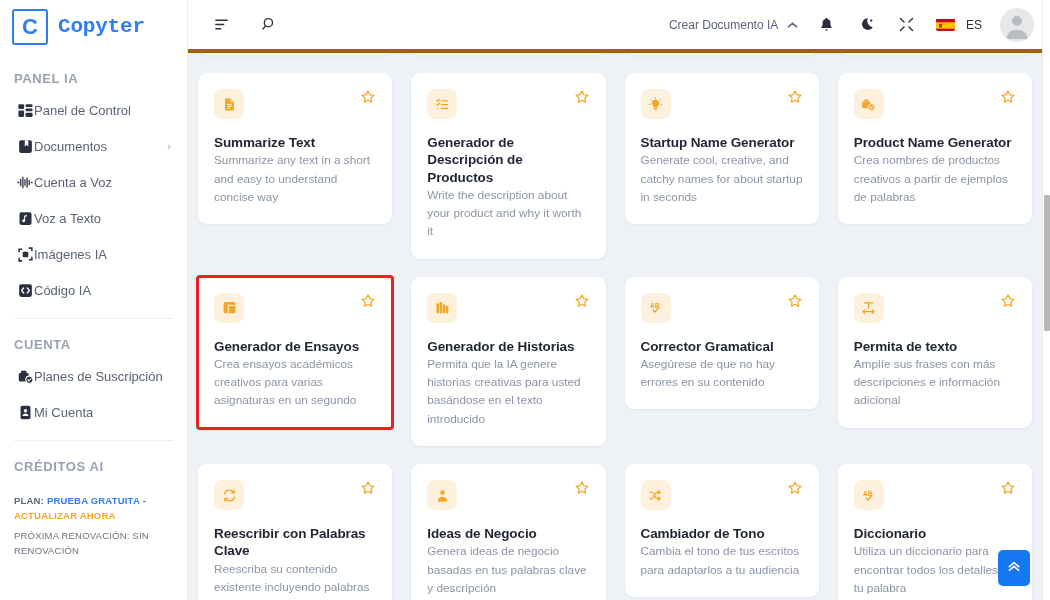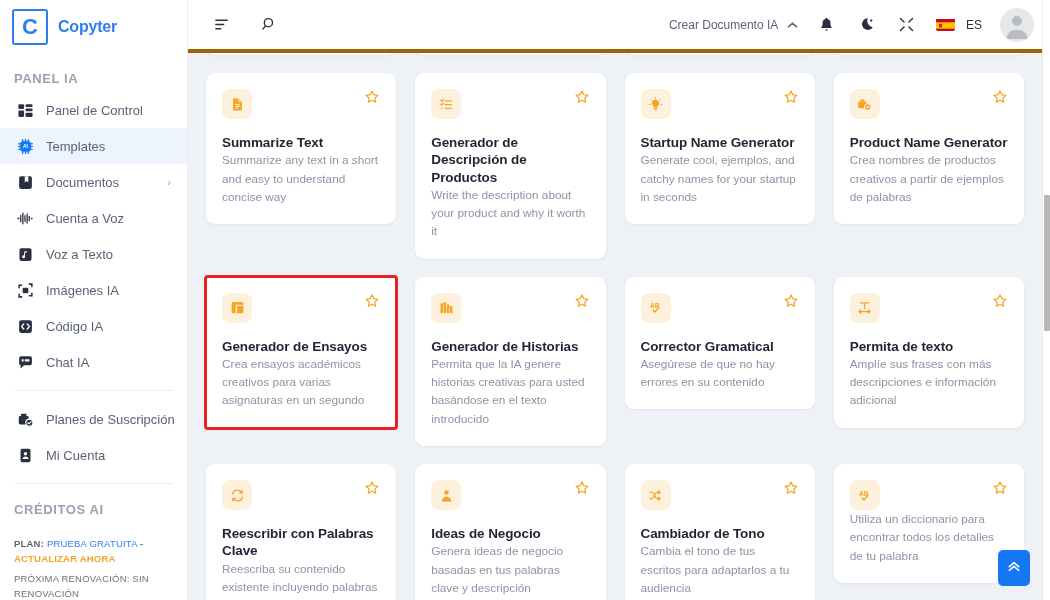--- a/index.html
+++ b/index.html
@@ -22,46 +22,46 @@
   .brand {
     height: 53px; display: flex; align-items: center; gap: 10px;
     padding-left: 12px; flex: 0 0 53px;
   }
   .brand-logo {
     width: 36px; height: 36px; border: 2px solid #2f7df4; border-radius: 3px;
     display: flex; align-items: center; justify-content: center;
     color: #2f7df4; font-size: 22px; font-weight: bold; line-height: 1;
     box-shadow: inset 0 0 0 2px #ffffff;
   }
-  .brand-name { color: #2f7df4; font-size: 16px; font-weight: bold; letter-spacing: -0.2px; }
+  .brand-name { color: #2f7df4; font-size: 21px; font-weight: bold; letter-spacing: -0.2px; font-family: Liberation Mono, monospace; }
 
   .side-scroll { flex: 1 1 auto; overflow: hidden; padding-top: 10px; }
   .side-heading {
     font-size: 13px; color: #9aa2b1; letter-spacing: 0.6px;
     padding: 8px 0 6px 14px; font-weight: 600;
   }
   .nav-item {
-    display: flex; align-items: center; gap: 12px;
+    display: flex; align-items: center; 
     height: 36px; padding-left: 16px; position: relative;
     color: #5a6376; font-size: 13px;
   }
   .nav-item.active { background: #eef4fd; }
   .nav-ico {
     width: 18px; height: 18px; flex: 0 0 18px;
     display: flex; align-items: center; justify-content: center;
   }
   .nav-ico svg { display: block; }
   .nav-label { flex: 1 1 auto; }
   .nav-chev { margin-right: 16px; color: #9aa2b1; font-size: 11px; }
   .side-divider { height: 1px; background: #ecedf1; margin: 10px 14px; }
 
   .credits { padding: 2px 14px 0 14px; }
   .credit-line { font-size: 9.5px; color: #6b7280; line-height: 1.55; letter-spacing: 0.2px; }
   .credit-line .k { color: #5b6474; font-weight: 700; }
-  .credit-line .free { color: #2f7df4; font-weight: 400; }
+  .credit-line .free { color: #2f7df4; font-weight: 700; }
   .credit-line .upg { color: #f5a524; font-weight: 700; }
   .credit-gap { height: 12px; }
 
   
   .main { flex: 1 1 auto; height: 600px; position: relative; }
   .topbar {
     position: absolute; top: 0; left: 0; right: 0; height: 53px;
     background: #ffffff; display: flex; align-items: center;
     border-bottom: 4px solid #a16207; z-index: 5;
   }
@@ -74,21 +74,21 @@
   .flag { width: 19px; height: 13px; border-radius: 2px; overflow: hidden; display: block; }
   .lang-code { font-size: 12px; color: #2b3040; font-weight: 500; }
   .avatar {
     width: 34px; height: 34px; border-radius: 50%; background: #e7e8ea;
     display: flex; align-items: flex-end; justify-content: center; overflow: hidden;
   }
 
   
   .content {
     position: absolute; top: 53px; left: 0; right: 8px; bottom: 0;
-    background: #eef2f7; overflow: hidden; padding: 0 18px;
+    background: #eef2f7; overflow: hidden; padding: 0 10px;
   }
   .grid {
     display: grid; grid-template-columns: repeat(4, 1fr);
     column-gap: 19px; row-gap: 18px;
     padding-top: 2px;
   }
   .card {
     background: #ffffff; border-radius: 9px; padding: 16px 16px 18px 16px;
     box-shadow: 0 1px 3px rgba(35,50,80,0.07); align-self: start;
   }
@@ -143,32 +143,20 @@
               <rect x="2" y="3" width="8" height="7" rx="1.5"></rect>
               <rect x="12" y="3" width="10" height="4" rx="1.5"></rect>
               <rect x="12" y="9" width="10" height="4" rx="1.5"></rect>
               <rect x="2" y="12" width="8" height="9" rx="1.5"></rect>
               <rect x="12" y="15" width="10" height="6" rx="1.5"></rect>
             </svg>
         </span>
         <span class="nav-label">Panel de Control</span>
       </div>
 
-      <div class="nav-item active">
-        <span class="nav-ico">
-          <svg width="17" height="17" viewBox="0 0 24 24">
-              <rect x="4.5" y="4.5" width="15" height="15" rx="3.5" fill="#1577f2"></rect>
-              <g stroke="#1577f2" stroke-width="2" stroke-linecap="round">
-                <path d="M8 2.5v2M12 2.5v2M16 2.5v2M8 19.5v2M12 19.5v2M16 19.5v2M2.5 8h2M2.5 12h2M2.5 16h2M19.5 8h2M19.5 12h2M19.5 16h2"></path>
-              </g>
-              <text x="12" y="14.4" font-size="7" font-family="Liberation Sans, sans-serif" font-weight="bold" fill="#ffffff" text-anchor="middle">AI</text>
-            </svg>
-        </span>
-        <span class="nav-label">Templates</span>
-      </div>
 
       <div class="nav-item">
         <span class="nav-ico">
           <svg width="17" height="17" viewBox="0 0 24 24" fill="#2b3040">
               <rect x="3" y="3" width="18" height="18" rx="2.5"></rect>
               <path d="M11 3h5v9l-2.5-2L11 12z" fill="#ffffff"></path>
             </svg>
         </span>
         <span class="nav-label">Documentos</span>
         <span class="nav-chev">›</span>
@@ -206,35 +194,24 @@
       <div class="nav-item">
         <span class="nav-ico">
           <svg width="17" height="17" viewBox="0 0 24 24">
               <rect x="3" y="3" width="18" height="18" rx="3" fill="#2b3040"></rect>
               <path d="M9.5 8.5L6.5 12l3 3.5M14.5 8.5l3 3.5-3 3.5" stroke="#ffffff" stroke-width="1.8" fill="none" stroke-linecap="round" stroke-linejoin="round"></path>
             </svg>
         </span>
         <span class="nav-label">Código IA</span>
       </div>
 
-      <div class="nav-item">
-        <span class="nav-ico">
-          <svg width="17" height="17" viewBox="0 0 24 24" fill="#2b3040">
-              <path d="M3 5.5A2.5 2.5 0 0 1 5.5 3h13A2.5 2.5 0 0 1 21 5.5v8a2.5 2.5 0 0 1-2.5 2.5H10l-5 4.5V16H5.5A2.5 2.5 0 0 1 3 13.5z"></path>
-              <g fill="#ffffff">
-                <rect x="6.5" y="7.5" width="3" height="3" rx="0.7"></rect>
-                <rect x="11" y="7.5" width="6.5" height="3" rx="0.7"></rect>
-              </g>
-            </svg>
-        </span>
-        <span class="nav-label">Chat IA</span>
-      </div>
 
       <div class="side-divider"></div>
 
+      <div class="side-heading">CUENTA</div>
 
       <div class="nav-item">
         <span class="nav-ico">
           <svg width="17" height="17" viewBox="0 0 24 24" fill="#2b3040">
               <rect x="2.5" y="7" width="14" height="12" rx="2"></rect>
               <rect x="5.5" y="4" width="8" height="3" rx="1"></rect>
               <circle cx="17.5" cy="16.5" r="5" fill="#2b3040" stroke="#ffffff" stroke-width="1.6"></circle>
               <path d="M15.4 16.6l1.5 1.5 3-3" stroke="#ffffff" stroke-width="1.6" fill="none" stroke-linecap="round" stroke-linejoin="round"></path>
             </svg>
         </span>
@@ -394,21 +371,21 @@
                   </g>
                 </svg>
             </span>
             <span class="star">
               <svg width="16" height="16" viewBox="0 0 24 24" fill="none" stroke="#f5a524" stroke-width="1.9" stroke-linejoin="round">
                   <path d="M12 3l2.7 5.6 6.1.8-4.5 4.3 1.1 6.1L12 16.9 6.6 19.8l1.1-6.1-4.5-4.3 6.1-.8z"></path>
                 </svg>
             </span>
           </div>
           <div class="card-title">Startup Name Generator</div>
-          <div class="card-desc">Generate cool, ejemplos, and catchy names for your startup in seconds</div>
+          <div class="card-desc">Generate cool, creative, and catchy names for about startup in seconds</div>
         </div>
 
         <div class="card">
           <div class="card-head">
             <span class="card-ico">
               <svg width="15" height="15" viewBox="0 0 24 24" fill="#f5a524">
                   <rect x="2" y="7" width="13" height="11" rx="2"></rect>
                   <rect x="5" y="4" width="7" height="3" rx="1"></rect>
                   <circle cx="17" cy="16" r="5.3" fill="#f5a524" stroke="#fdf0dd" stroke-width="1.6"></circle>
                   <path d="M14.9 16.1l1.4 1.4 2.8-2.8" stroke="#fdf0dd" stroke-width="1.7" fill="none" stroke-linecap="round" stroke-linejoin="round"></path>
@@ -562,20 +539,21 @@
                   <text x="11" y="12" font-size="9.5" font-family="Liberation Sans, sans-serif" font-weight="bold" fill="#f5a524" text-anchor="middle">AB</text>
                   <path d="M8.5 15.5l2.6 2.8 5.5-5.8" stroke="#f5a524" stroke-width="2" fill="none" stroke-linecap="round" stroke-linejoin="round"></path>
                 </svg>
             </span>
             <span class="star">
               <svg width="16" height="16" viewBox="0 0 24 24" fill="none" stroke="#f5a524" stroke-width="1.9" stroke-linejoin="round">
                   <path d="M12 3l2.7 5.6 6.1.8-4.5 4.3 1.1 6.1L12 16.9 6.6 19.8l1.1-6.1-4.5-4.3 6.1-.8z"></path>
                 </svg>
             </span>
           </div>
+          <div class="card-title">Diccionario</div>
           <div class="card-desc">Utiliza un diccionario para encontrar todos los detalles de tu palabra</div>
         </div>
 
       </div>
     </div>
 
     <div class="back-top">
       <span>
         <svg width="16" height="16" viewBox="0 0 24 24" fill="none" stroke="#ffffff" stroke-width="2.3" stroke-linecap="round" stroke-linejoin="round">
             <path d="M5 13l7-6 7 6"></path>

